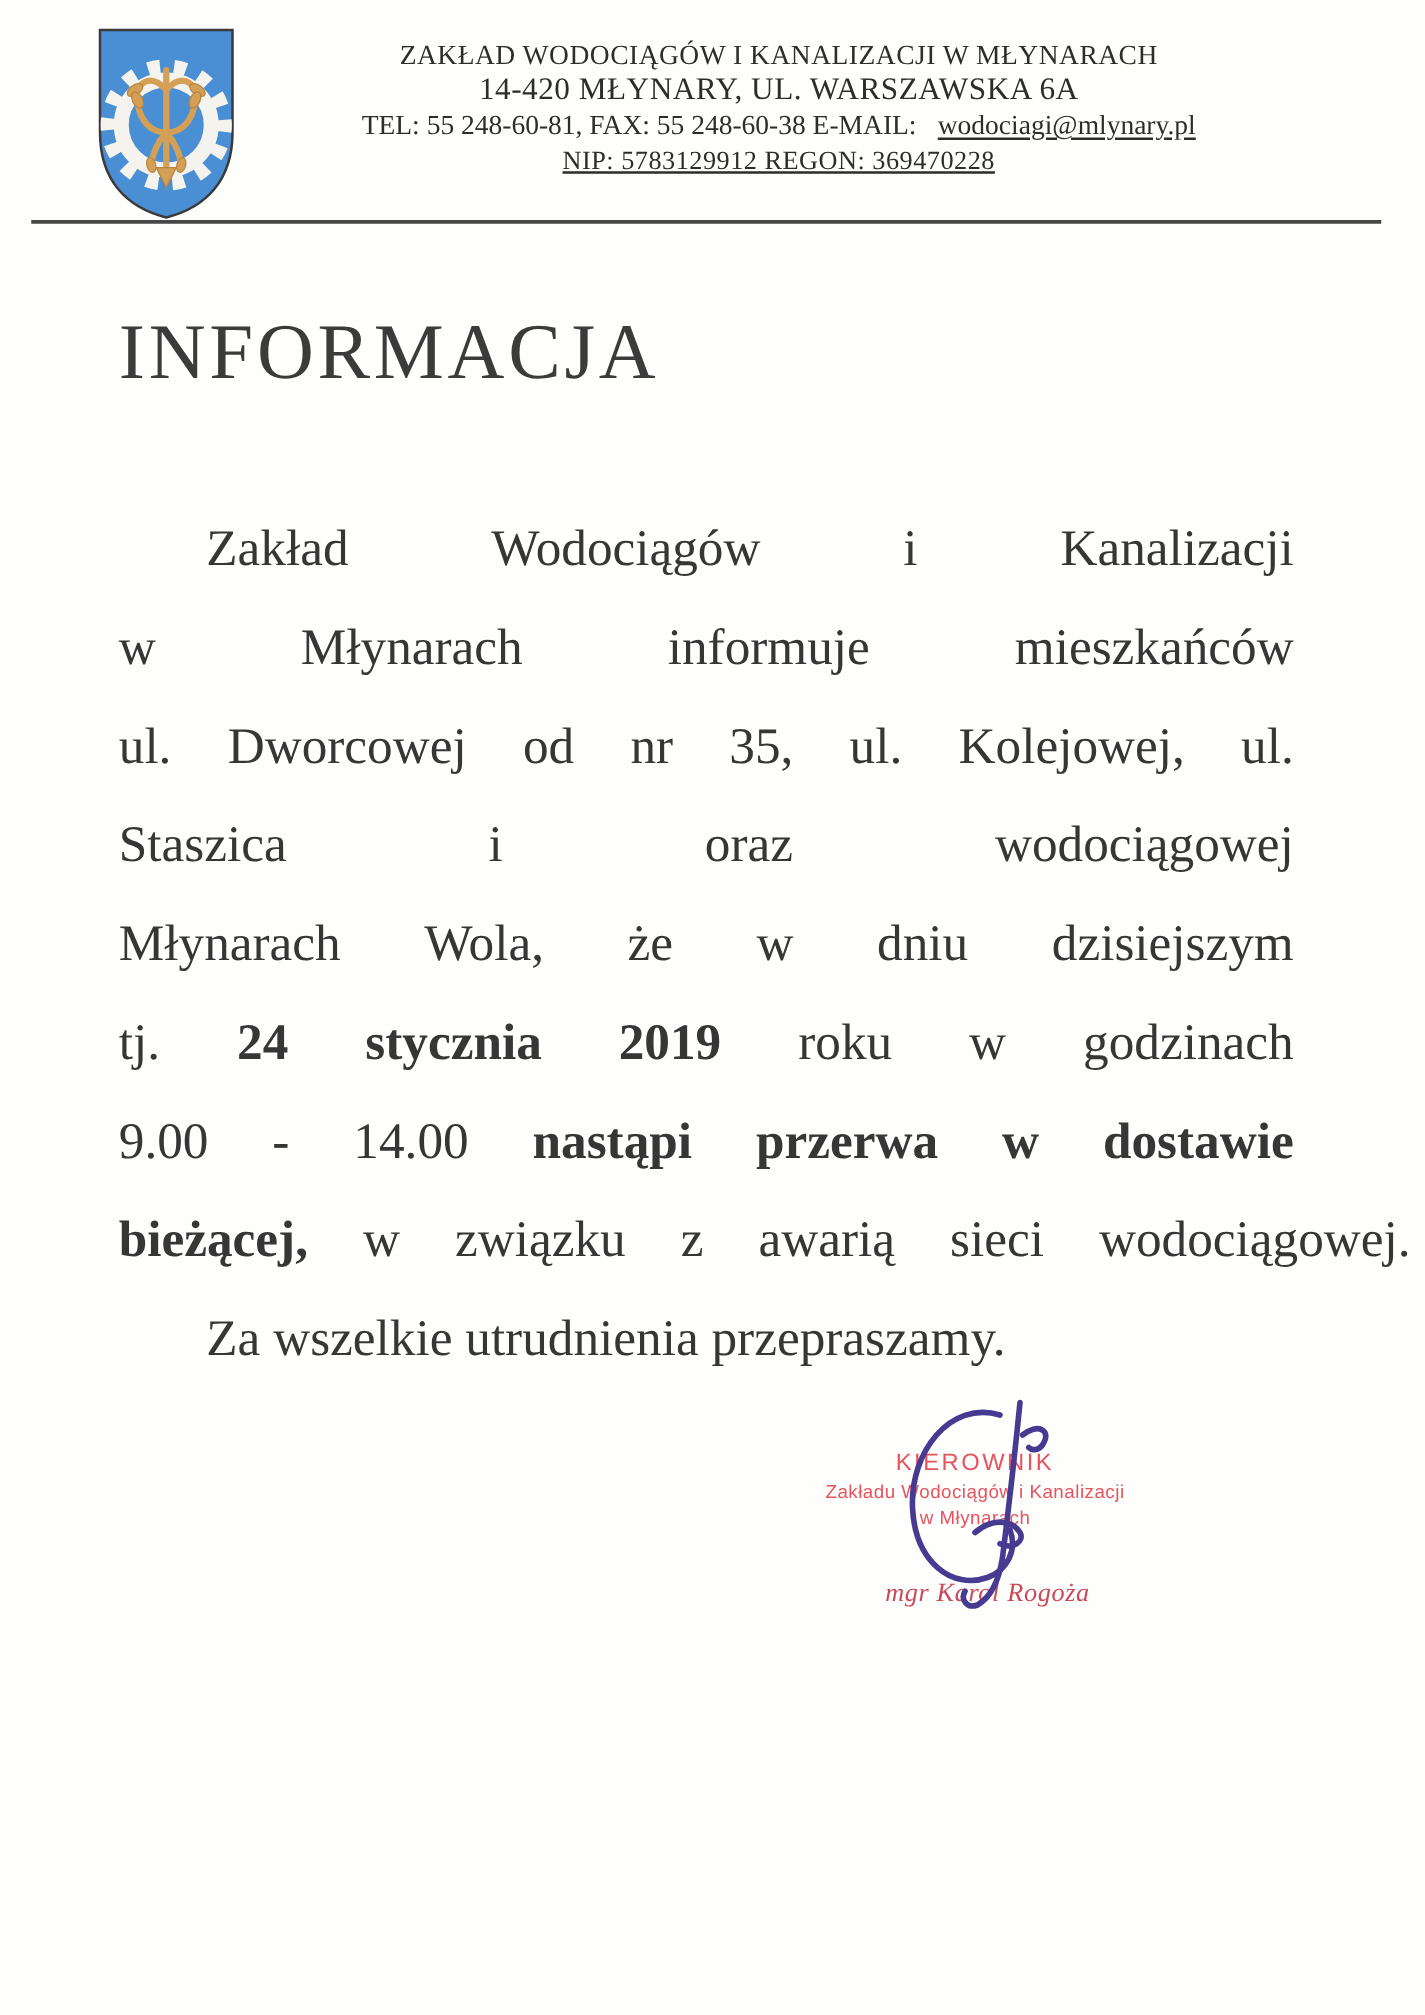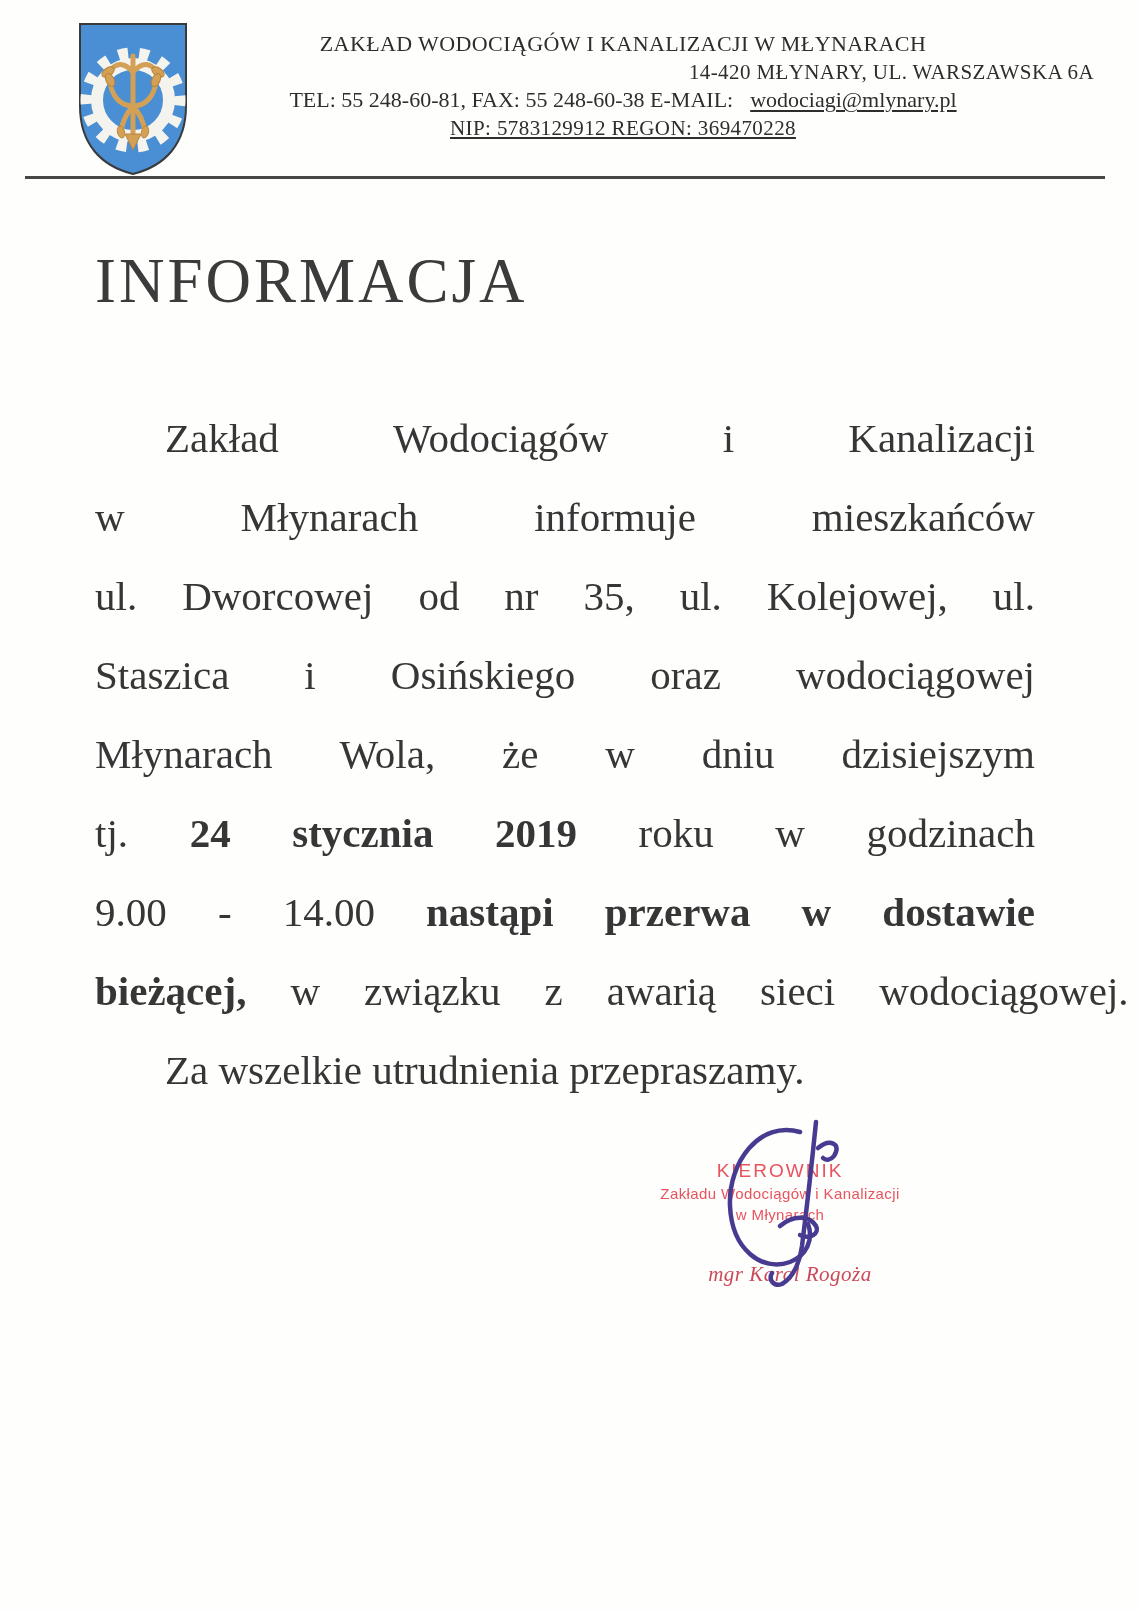--- a/index.html
+++ b/index.html
@@ -7,21 +7,21 @@
     position:relative; width:1140px; height:1612px;
     background:#fefefdf; background-color:#fefefd;
     font-family:"Liberation Serif","DejaVu Serif",serif;
     color:#303030; overflow:hidden;
   }
 
   
   .logo { position:absolute; left:74px; top:20px; }
   .header-text { position:absolute; left:152px; right:46px; top:30px; text-align:center; color:#2d2d2d; }
   .h-line1 { font-size:22px; line-height:28px; letter-spacing:.4px; }
-  .h-line2 { font-size:21px; line-height:28px; letter-spacing:.4px;text-align:right; }
+  .h-line2 { font-size:25px; line-height:28px; letter-spacing:.4px; }
   .h-line3 { font-size:22px; line-height:28px; }
   .h-line4 { font-size:21px; line-height:28px; letter-spacing:.4px;text-decoration:underline; }
   .email { text-decoration:underline; text-underline-offset:3px; margin-left:17px; }
   .rule { position:absolute; left:25px; top:176px; width:1080px; height:3px; background:#474747; }
 
   
   .title {
     position:absolute; top:248px; left:95px; width:940px;
     text-align:left; font-size:63px; line-height:66px;
     letter-spacing:3px; color:#3b3b3b;
@@ -109,21 +109,20 @@
         <span>od</span>
         <span>nr</span>
         <span>35,</span>
         <span>ul.</span>
         <span>Kolejowej,</span>
         <span>ul.</span>
       </div>
       <div class="bline just">
         <span>Staszica</span>
         <span>i</span>
-        <span>Osińskiego</span>
         <span>oraz</span>
         <span>wodociągowej</span>
       </div>
       <div class="bline just">
         <span>Młynarach</span>
         <span>Wola,</span>
         <span>że</span>
         <span>w</span>
         <span>dniu</span>
         <span>dzisiejszym</span>

